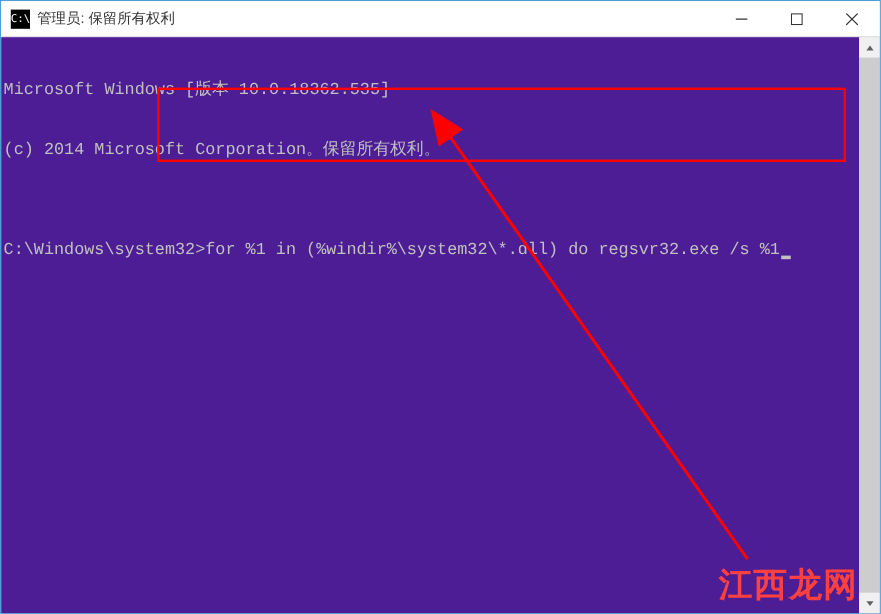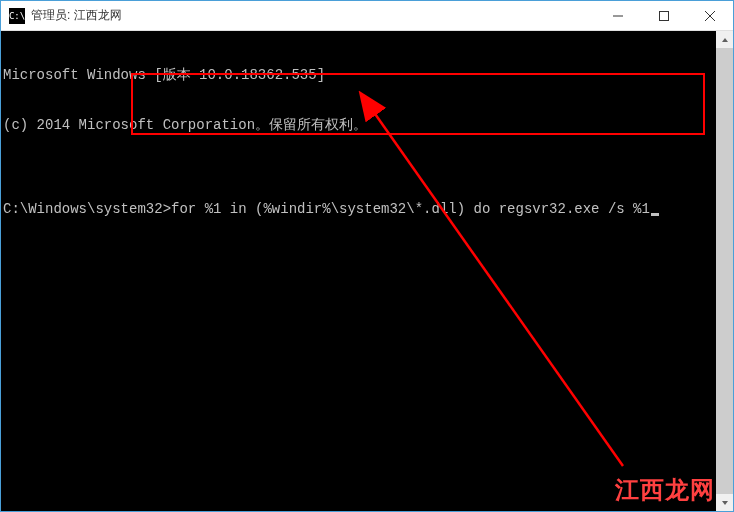--- a/index.html
+++ b/index.html
@@ -59,21 +59,21 @@
       align-items: center;
       justify-content: center;
       color: #666;
     }
     .window-control svg {
       width: 10px;
       height: 10px;
     }
     .terminal {
       flex: 1;
-      background: #000000;
+      background: #4c1d95;
       color: #c0c0c0;
       font-family: "NSimSun", "Consolas", "Courier New", monospace;
       font-size: 14px;
       padding: 2px 0 0 2px;
       line-height: 1.2;
       position: relative;
       white-space: pre;
       overflow: hidden;
     }
     .terminal-line {
@@ -126,35 +126,35 @@
     }
     .scrollbar-thumb {
       width: 100%;
       height: 100%;
       background: #cdcdcd;
     }
     .watermark {
       position: absolute;
       right: 18px;
       bottom: 6px;
-      font-size: 24px;
+      font-size: 28px;
       font-weight: bold;
       color: #ff4040;
       font-family: "Microsoft YaHei", sans-serif;
       letter-spacing: 1px;
       text-align: center;
     }
   </style>
 </head>
 <body>
 
 <div class="window">
   <div class="titlebar">
     <div class="titlebar-icon">C:\</div>
-    <div class="titlebar-text">管理员: 江西龙网</div>
+    <div class="titlebar-text">管理员: 保留所有权利</div>
     <div class="window-controls">
       <div class="window-control">
         <svg viewBox="0 0 10 10">
             <line x1="0" y1="5" x2="10" y2="5" stroke="#333" stroke-width="1"></line>
           </svg>
       </div>
       <div class="window-control">
         <svg viewBox="0 0 10 10">
             <rect x="0.5" y="0.5" width="9" height="9" fill="none" stroke="#333" stroke-width="1"></rect>
           </svg>

